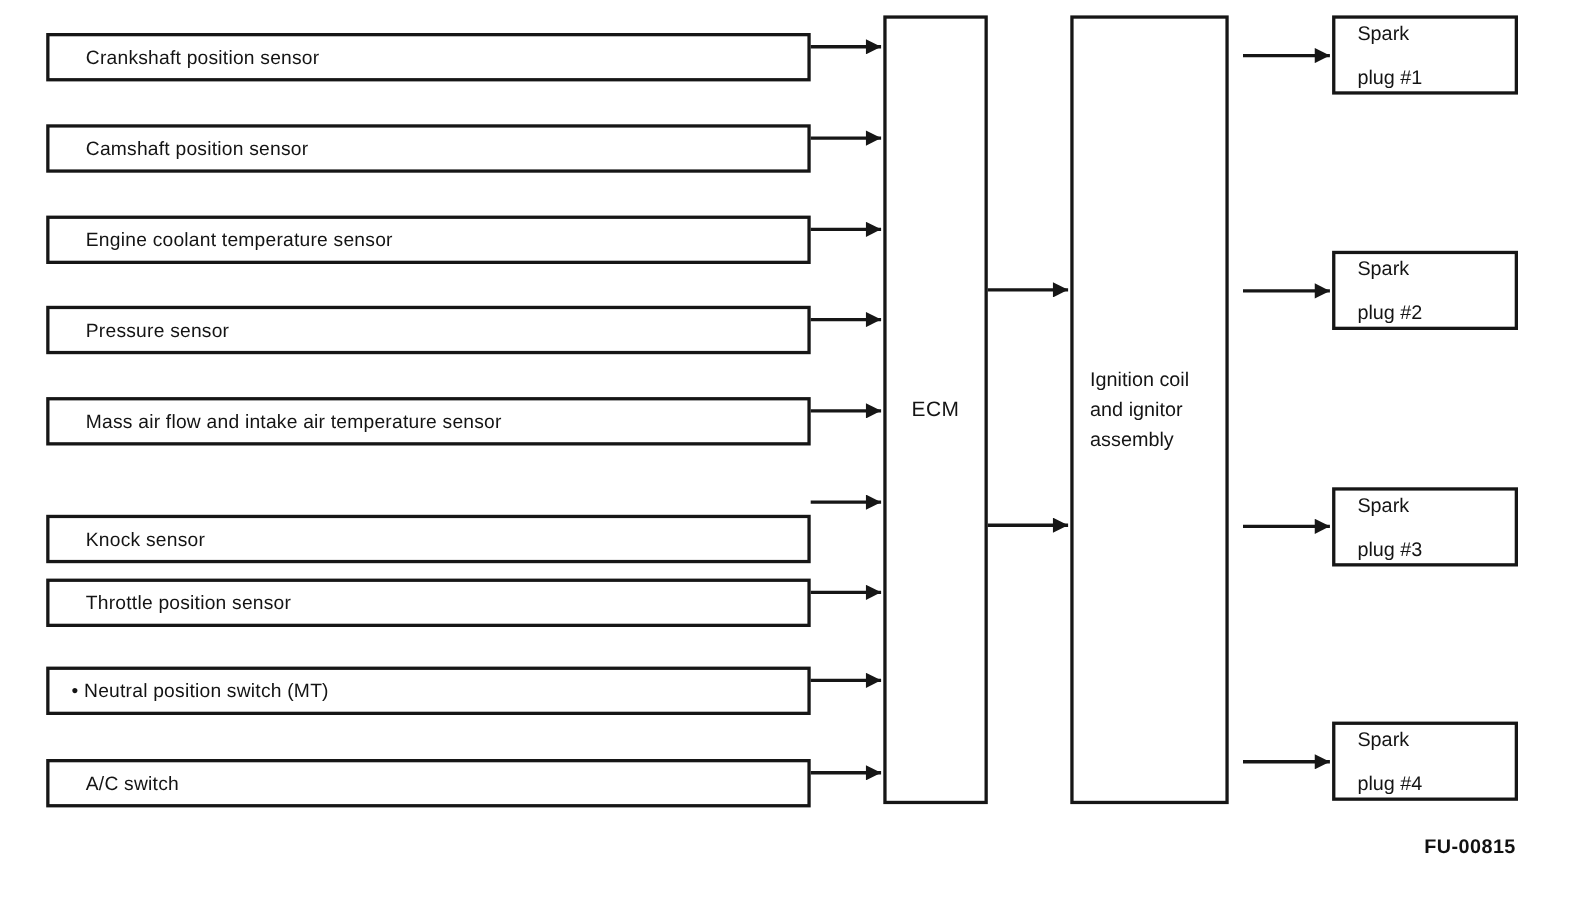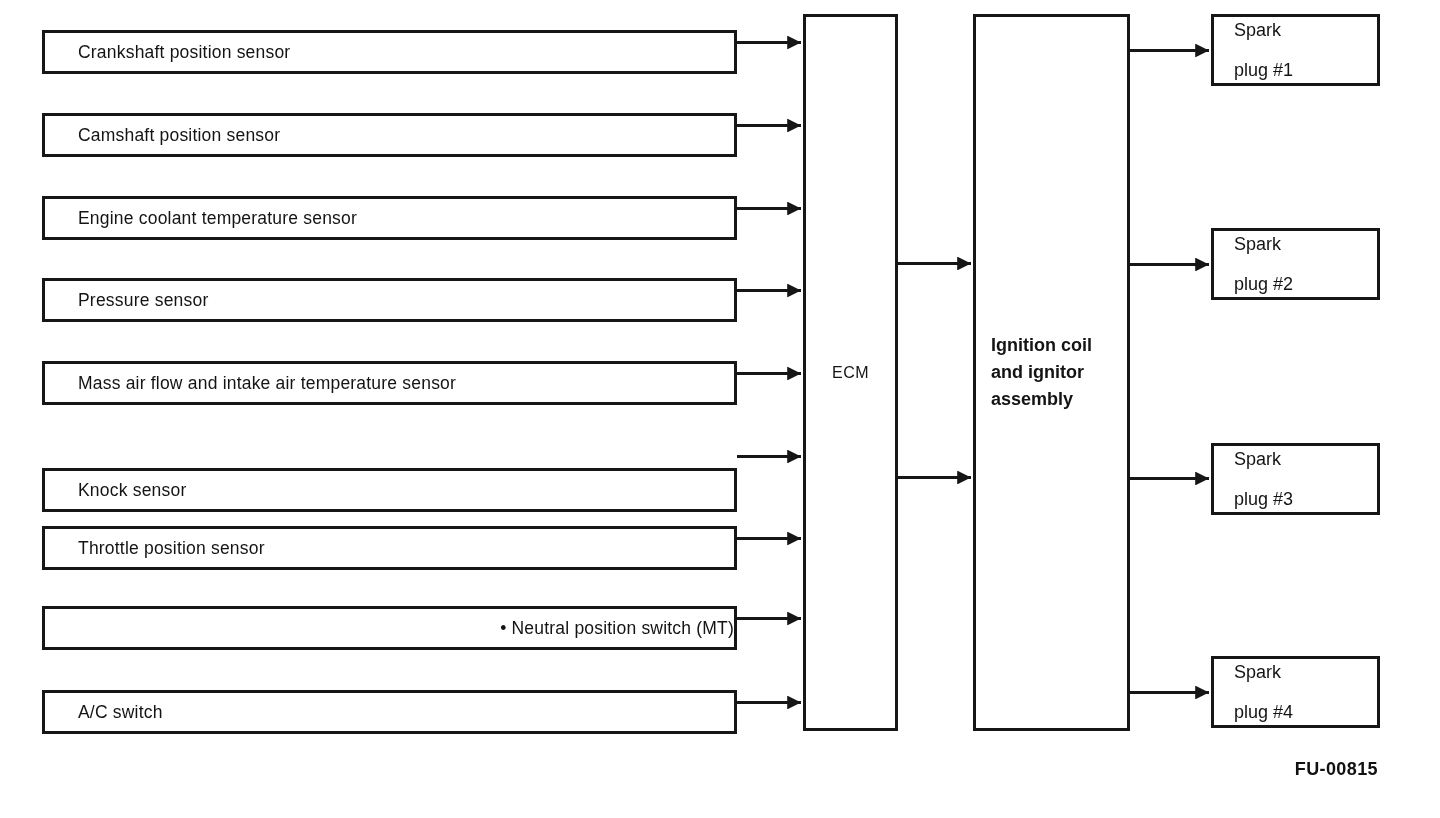--- a/index.html
+++ b/index.html
@@ -30,41 +30,39 @@
     width: 695px;
     height: 44px;
     padding-left: 33px;
     font-size: 17.5px;
     letter-spacing: 0.2px;
     margin-top: 16px;
   }
   .input-box.bullets {
     padding-left: 20px;
     line-height: 26px;
-    text-align: right;
   }
   .ecm-box {
     left: 803px;
     top: 14px;
     width: 95px;
     height: 717px;
     align-items: center;
-    font-size: 16px;
+    font-size: 19px;
     letter-spacing: 0.5px;
     text-align: center;
   }
   .ignition-box {
     left: 973px;
     top: 14px;
-    width: 157px;
+    width: 144px;
     height: 717px;
     padding-left: 15px;
     font-size: 18px;
     line-height: 27px;
-    font-weight: bold;
   }
   .spark-box {
     left: 1211px;
     width: 169px;
     height: 72px;
     padding-left: 20px;
     font-size: 18px;
     line-height: 26px;
     justify-content: space-between;
   }

